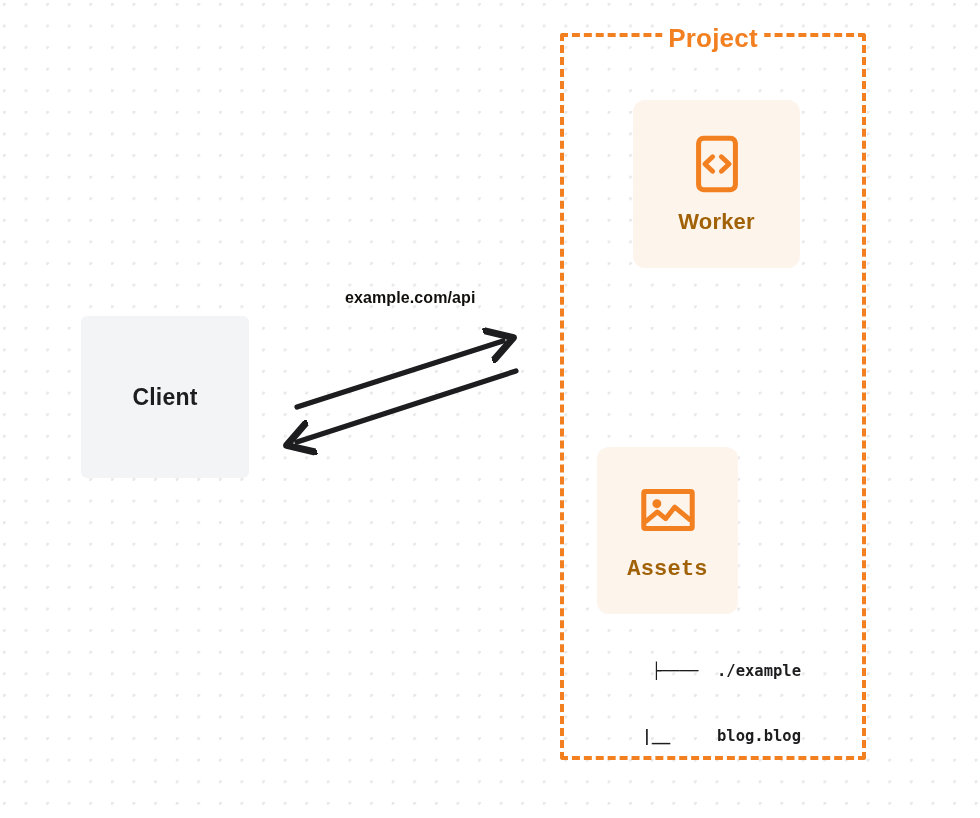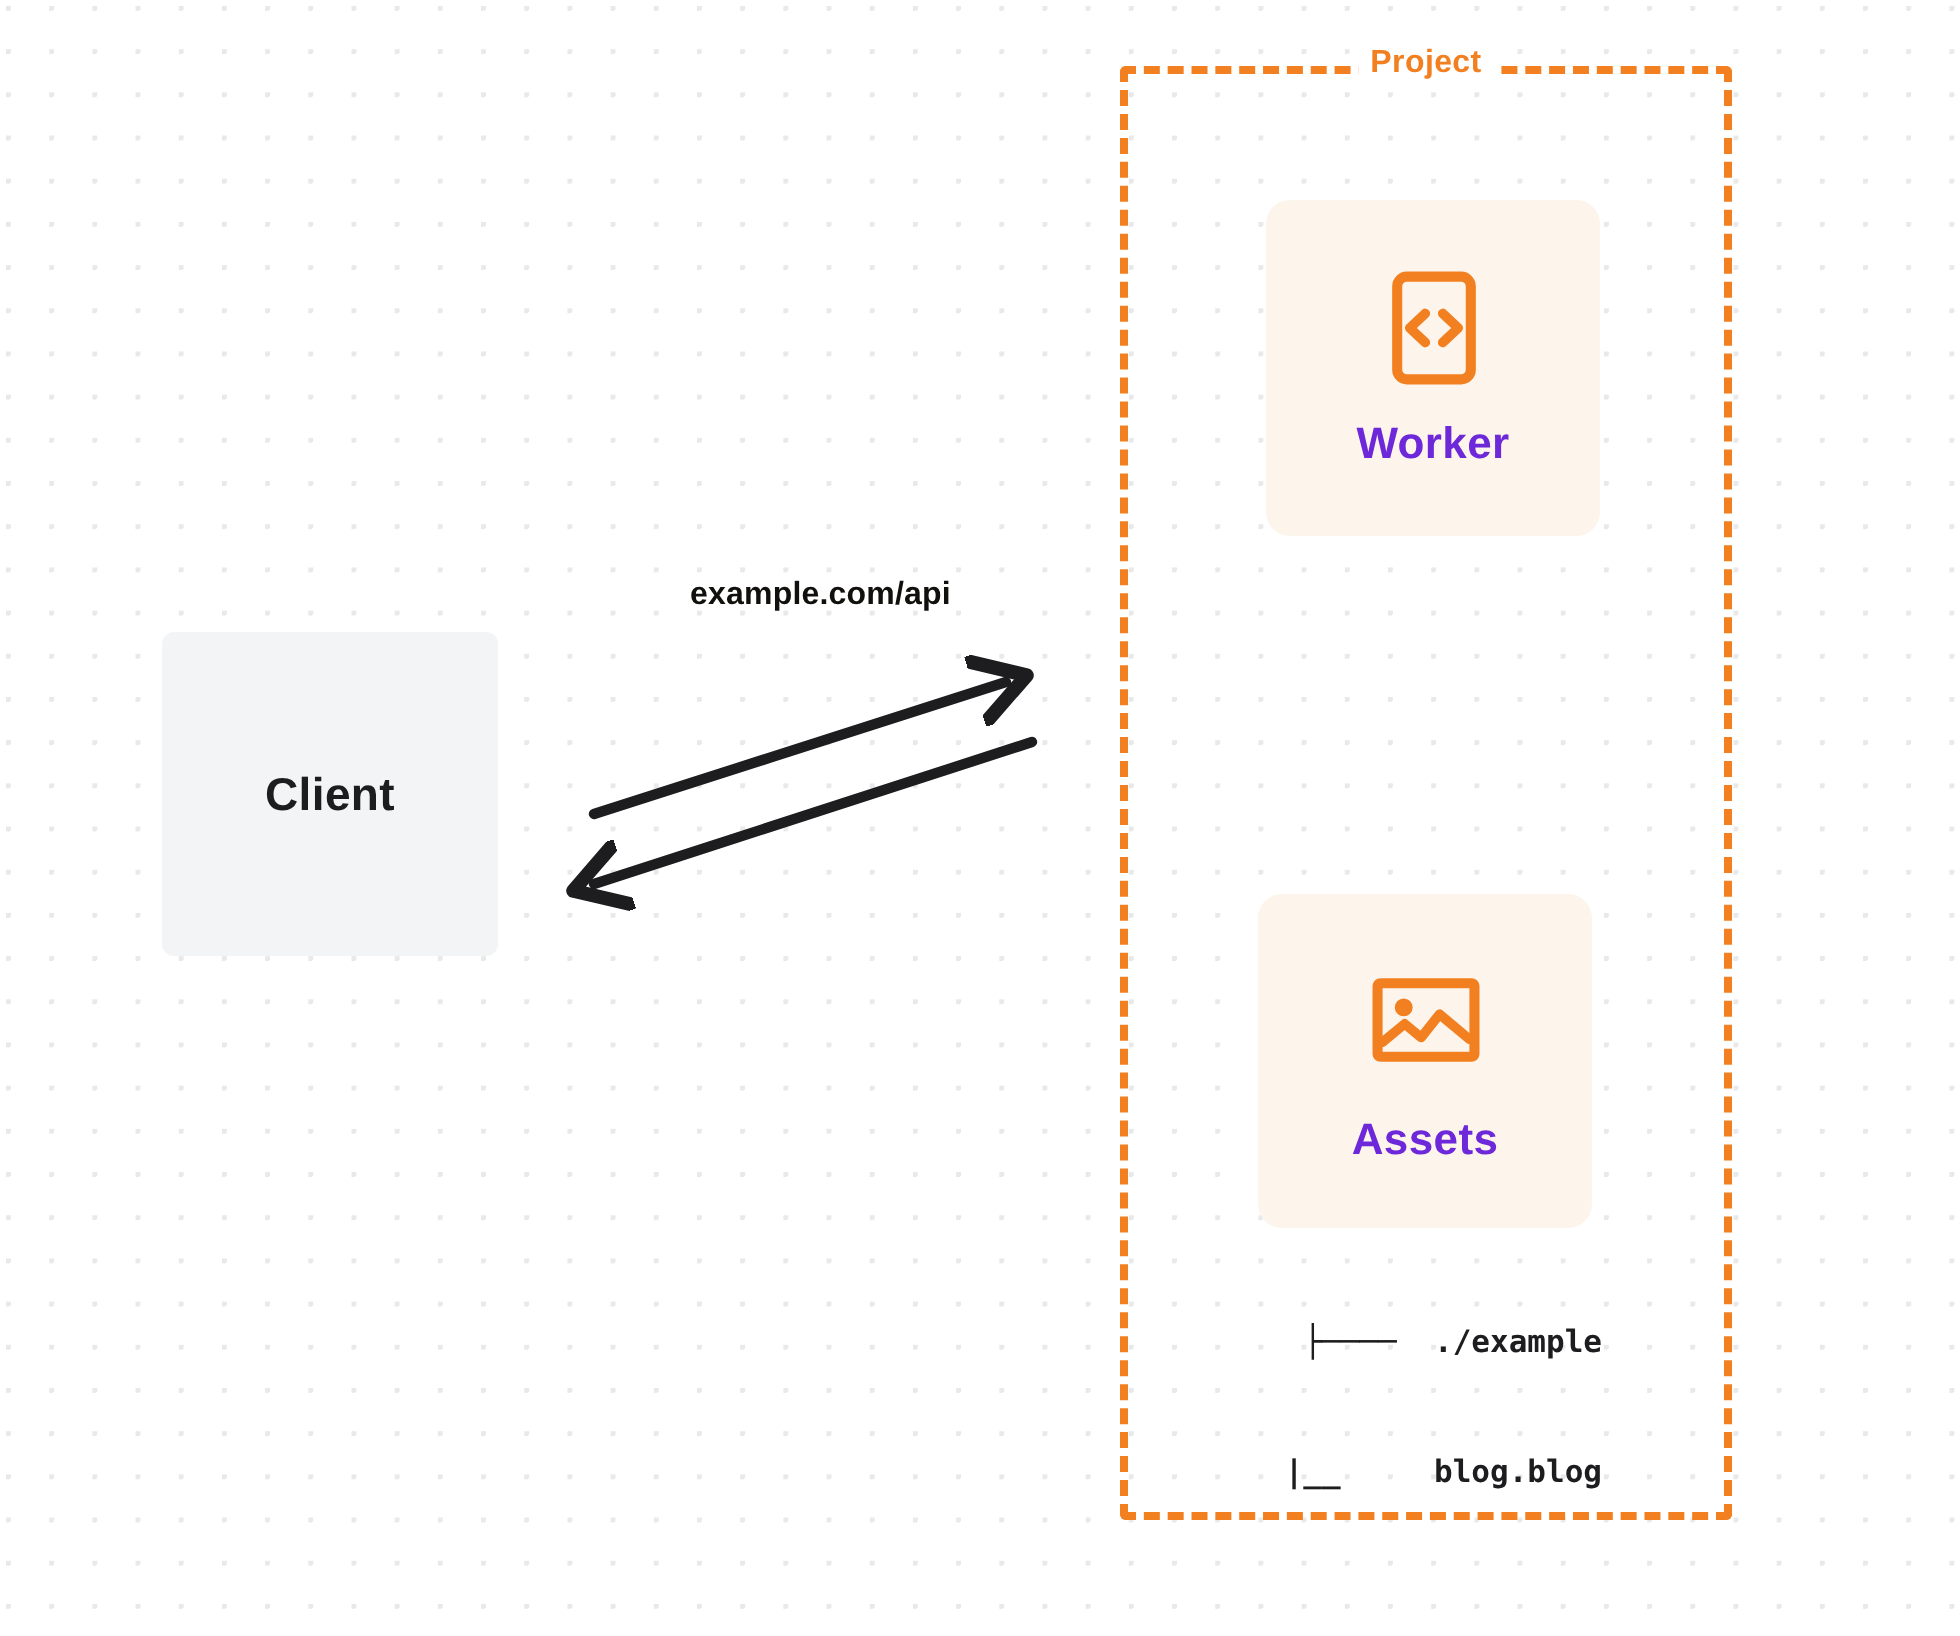--- a/index.html
+++ b/index.html
@@ -72,21 +72,21 @@
     border-radius: 3px;
     box-sizing: border-box;
   }
   .project-title {
     position: absolute;
     left: 50%;
     top: -14px;
     transform: translateX(-50%);
     background: #ffffff;
     padding: 0 6px;
-    font-size: 16px;
+    font-size: 26px;
     font-weight: bold;
     color: #f38020;
     letter-spacing: .2px;
     white-space: nowrap;
   }
 
   
   .service-card {
     position: absolute;
     background: #fdf4ec;
@@ -96,36 +96,37 @@
     align-items: center;
     justify-content: center;
   }
   .card-worker {
     left: 633px;
     top: 100px;
     width: 167px;
     height: 168px;
   }
   .card-assets {
-    left: 629px;
+    left: 597px;
     top: 447px;
-    width: 167px;
+    width: 141px;
     height: 167px;
+    font-family: Liberation Mono, monospace;
   }
   .service-icon {
     width: 62px;
     height: 62px;
     display: block;
   }
   .card-worker .service-icon { margin-bottom: 14px; }
   .card-assets .service-icon { margin-bottom: 16px; }
   .service-label {
     font-size: 22px;
     font-weight: bold;
-    color: #6d28d9;
+    color: #a16207;
     letter-spacing: .2px;
   }
 
   
   .file-tree {
     position: absolute;
     left: 609px;
     top: 618px;
     font-family: "DejaVu Sans Mono", monospace;
     font-size: 15.5px;

